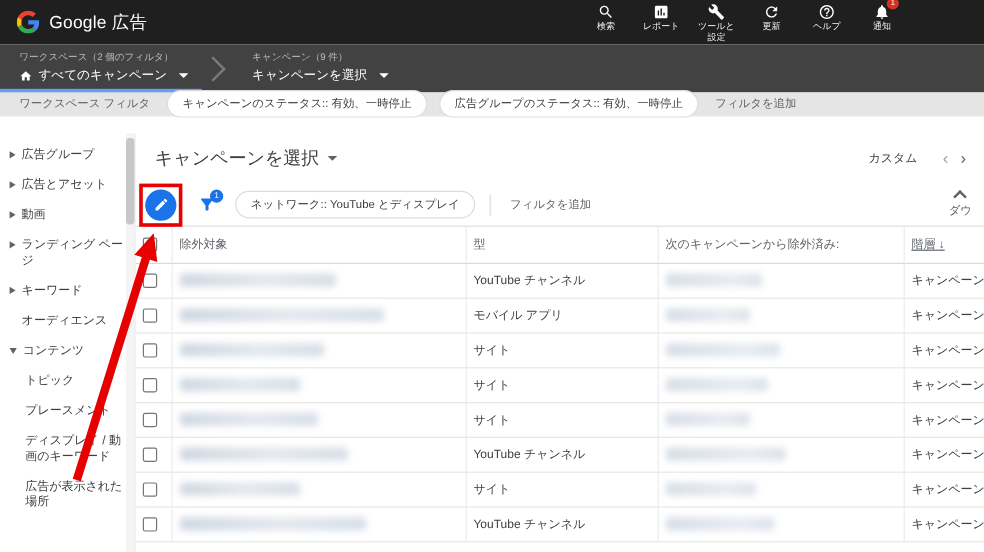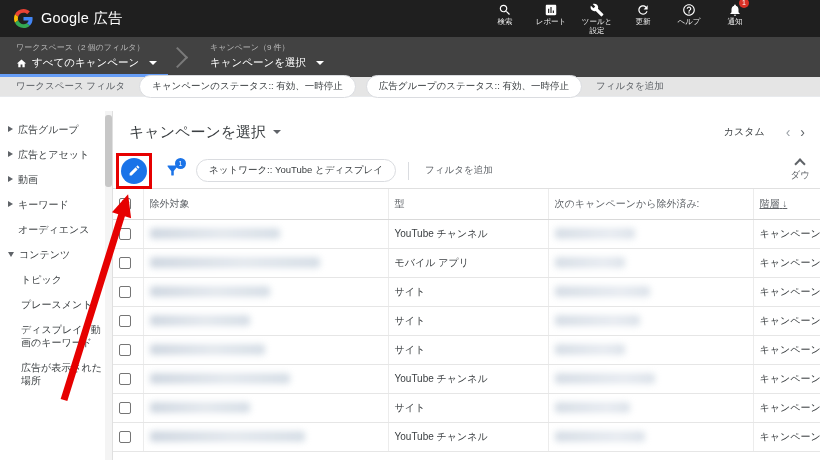--- a/index.html
+++ b/index.html
@@ -213,20 +213,24 @@
         <span class="tri-r"></span>
         <span>広告グループ</span>
       </div>
       <div class="side-item">
         <span class="tri-r"></span>
         <span>広告とアセット</span>
       </div>
       <div class="side-item">
         <span class="tri-r"></span>
         <span>動画</span>
+      </div>
+      <div class="side-item">
+        <span class="tri-r"></span>
+        <span>ランディング ページ</span>
       </div>
       <div class="side-item">
         <span class="tri-r"></span>
         <span>キーワード</span>
       </div>
       <div class="side-item">
         <span class="tri-spacer"></span>
         <span>オーディエンス</span>
       </div>
       <div class="side-item">

